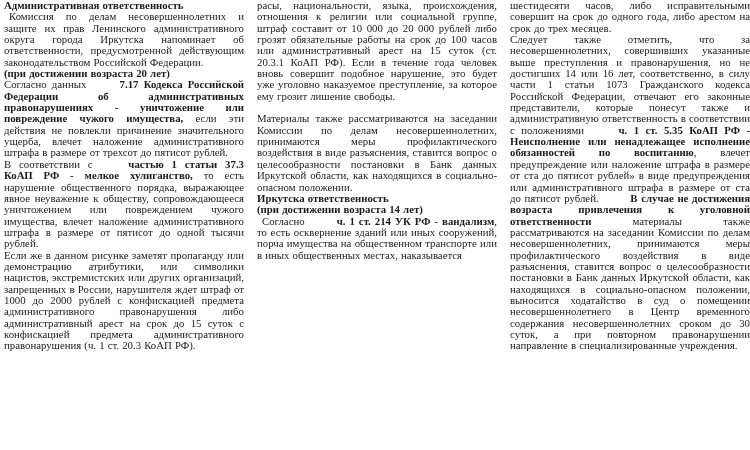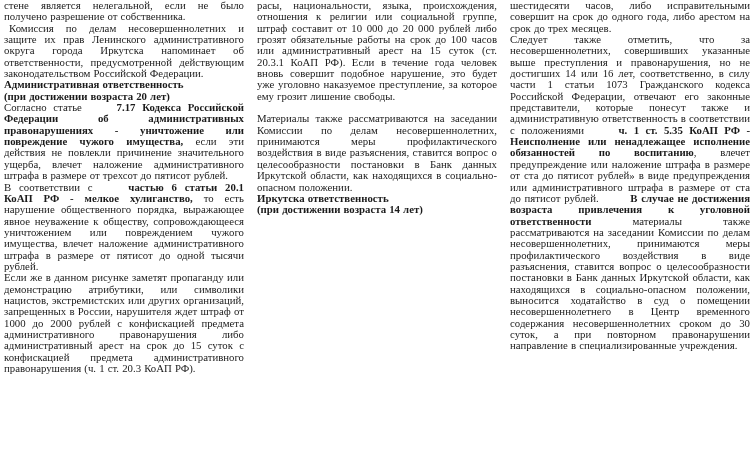--- a/index.html
+++ b/index.html
@@ -41,35 +41,35 @@
   .blank-line {
     min-height: 11.35px;
   }
 </style>
 </head>
 <body>
 
 <div class="page">
 
   <div class="col">
-    <p class="para"><span>стене является нелегальной, если не было получено разрешение от собственника.</span></p>
+    <p class="para bp"><span>Административная ответственность</span></p>
     <p class="para ind"><span>Комиссия по делам несовершеннолетних и защите их прав Ленинского административного округа города Иркутска напоминает об ответственности, предусмотренной действующим законодательством Российской Федерации.</span></p>
-    <p class="para bp"><span>Административная ответственность</span></p>
     <p class="para bp"><span>(при достижении возраста 20 лет)</span></p>
-    <p class="para"><span>Согласно статье </span><span class="b">7.17 Кодекса Российской Федерации об административных правонарушениях - уничтожение или повреждение чужого имущества,</span><span> если эти действия не повлекли причинение значительного ущерба, влечет наложение административного штрафа в размере от трехсот до пятисот рублей.</span></p>
-    <p class="para"><span>В соответствии с </span><span class="b">частью 6 статьи 20.1 КоАП РФ - мелкое хулиганство,</span><span> то есть нарушение общественного порядка, выражающее явное неуважение к обществу, сопровождающееся уничтожением или повреждением чужого имущества, влечет наложение административного штрафа в размере от пятисот до одной тысячи рублей.</span></p>
+    <p class="para"><span>Согласно данных </span><span class="b">7.17 Кодекса Российской Федерации об административных правонарушениях - уничтожение или повреждение чужого имущества,</span><span> если эти действия не повлекли причинение значительного ущерба, влечет наложение административного штрафа в размере от трехсот до пятисот рублей.</span></p>
+    <p class="para"><span>В соответствии с </span><span class="b">частью 1 статьи 37.3 КоАП РФ - мелкое хулиганство,</span><span> то есть нарушение общественного порядка, выражающее явное неуважение к обществу, сопровождающееся уничтожением или повреждением чужого имущества, влечет наложение административного штрафа в размере от пятисот до одной тысячи рублей.</span></p>
     <p class="para"><span>Если же в данном рисунке заметят пропаганду или демонстрацию атрибутики, или символики нацистов, экстремистских или других организаций, запрещенных в России, нарушителя ждет штраф от 1000 до 2000 рублей с конфискацией предмета административного правонарушения либо административный арест на срок до 15 суток с конфискацией предмета административного правонарушения (ч. 1 ст. 20.3 КоАП РФ).</span></p>
   </div>
 
   <div class="col">
     <p class="para"><span>расы, национальности, языка, происхождения, отношения к религии или социальной группе, штраф составит от 10 000 до 20 000 рублей либо грозят обязательные работы на срок до 100 часов или административный арест на 15 суток (ст. 20.3.1 КоАП РФ). Если в течение года человек вновь совершит подобное нарушение, это будет уже уголовно наказуемое преступление, за которое ему грозит лишение свободы.</span></p>
     <p class="para blank-line"><span></span></p>
     <p class="para"><span>Материалы также рассматриваются на заседании Комиссии по делам несовершеннолетних, принимаются меры профилактического воздействия в виде разъяснения, ставится вопрос о целесообразности постановки в Банк данных Иркутской области, как находящихся в социально-опасном положении.</span></p>
     <p class="para bp"><span>Иркутска ответственность</span></p>
     <p class="para bp"><span>(при достижении возраста 14 лет)</span></p>
+    <p class="para ind"><span>Согласно </span><span class="b">ч. 1 ст. 214 УК РФ - вандализм</span><span>, то есть осквернение зданий или иных сооружений, порча имущества на общественном транспорте или в иных общественных местах, наказывается</span></p>
   </div>
 
   <div class="col">
     <p class="para"><span>шестидесяти часов, либо исправительными совершит на срок до одного года, либо арестом на срок до трех месяцев.</span></p>
     <p class="para"><span>Следует также отметить, что за несовершеннолетних, совершивших указанные выше преступления и правонарушения, но не достигших 14 или 16 лет, соответственно, в силу части 1 статьи 1073 Гражданского кодекса Российской Федерации, отвечают его законные представители, которые понесут также и административную ответственность в соответствии с положениями </span><span class="b">ч. 1 ст. 5.35 КоАП РФ - Неисполнение или ненадлежащее исполнение обязанностей по воспитанию</span><span>, влечет предупреждение или наложение штрафа в размере от ста до пятисот рублей» в виде предупреждения или административного штрафа в размере от ста до пятисот рублей. </span><span class="b">В случае не достижения возраста привлечения к уголовной ответственности</span><span> материалы также рассматриваются на заседании Комиссии по делам несовершеннолетних, принимаются меры профилактического воздействия в виде разъяснения, ставится вопрос о целесообразности постановки в Банк данных Иркутской области, как находящихся в социально-опасном положении, выносится ходатайство в суд о помещении несовершеннолетнего в Центр временного содержания несовершеннолетних сроком до 30 суток, а при повторном правонарушении направление в специализированные учреждения.</span></p>
   </div>
 
 </div>
 
 </body></html>

